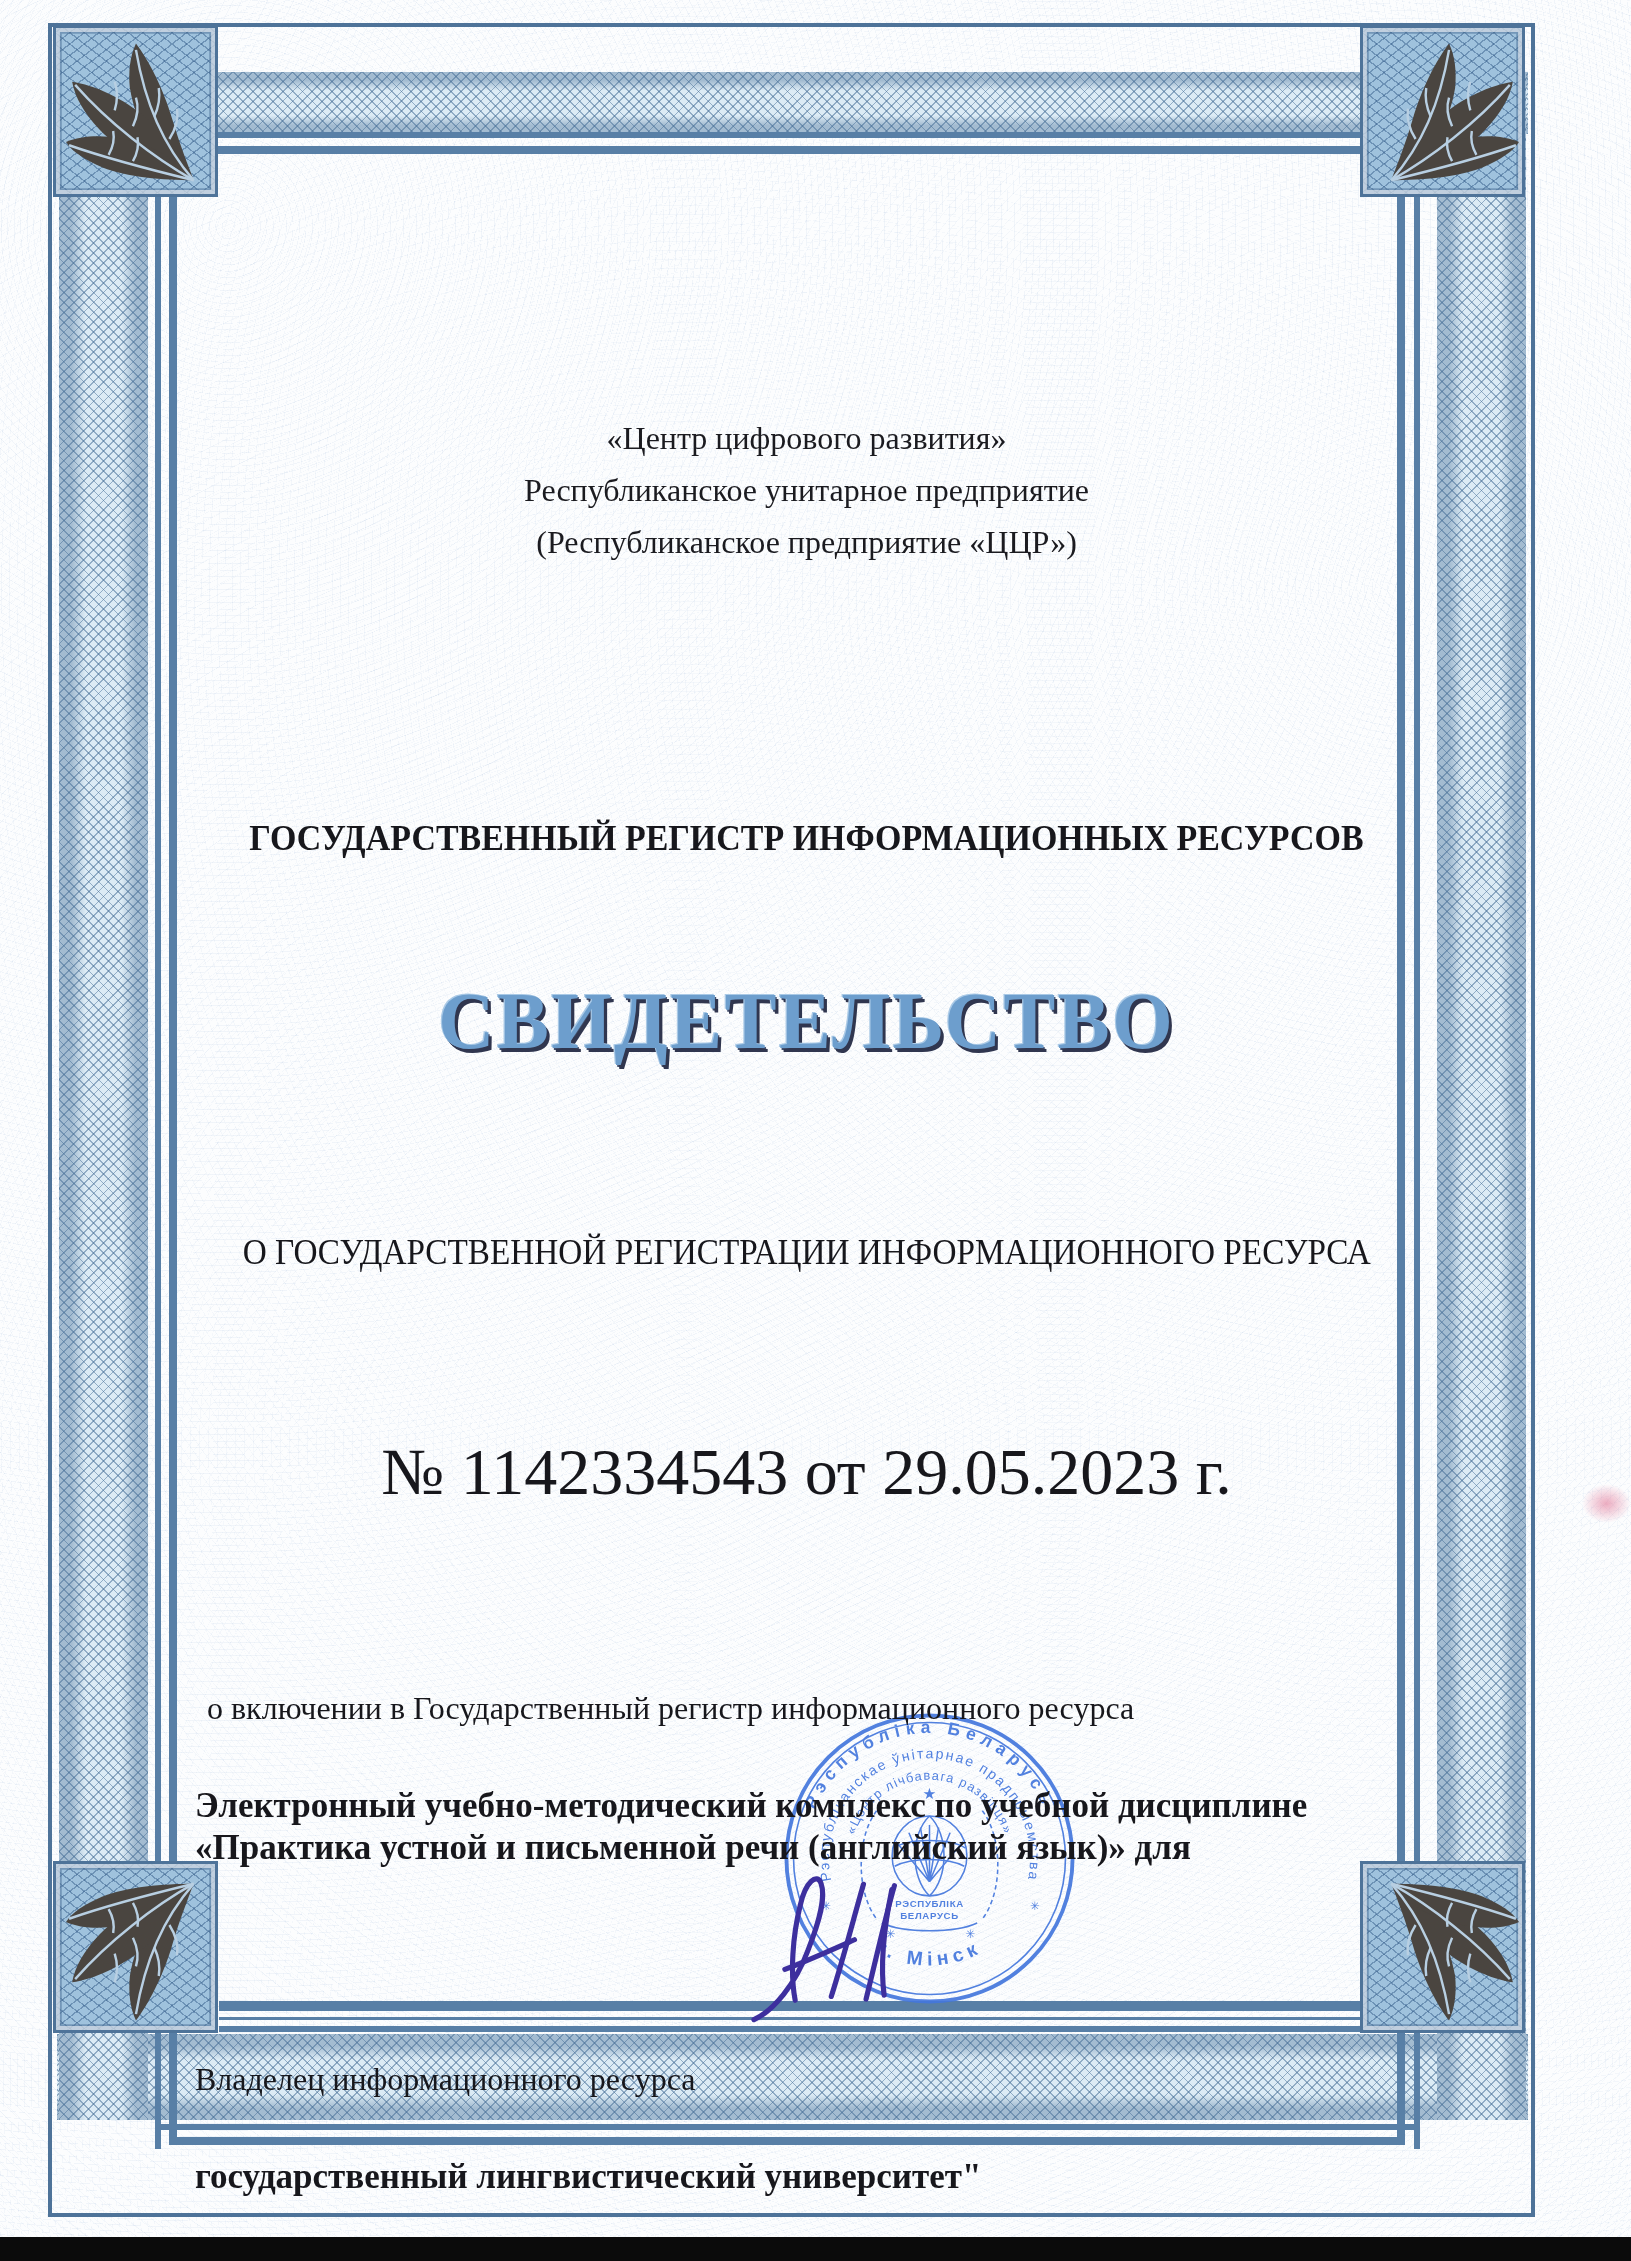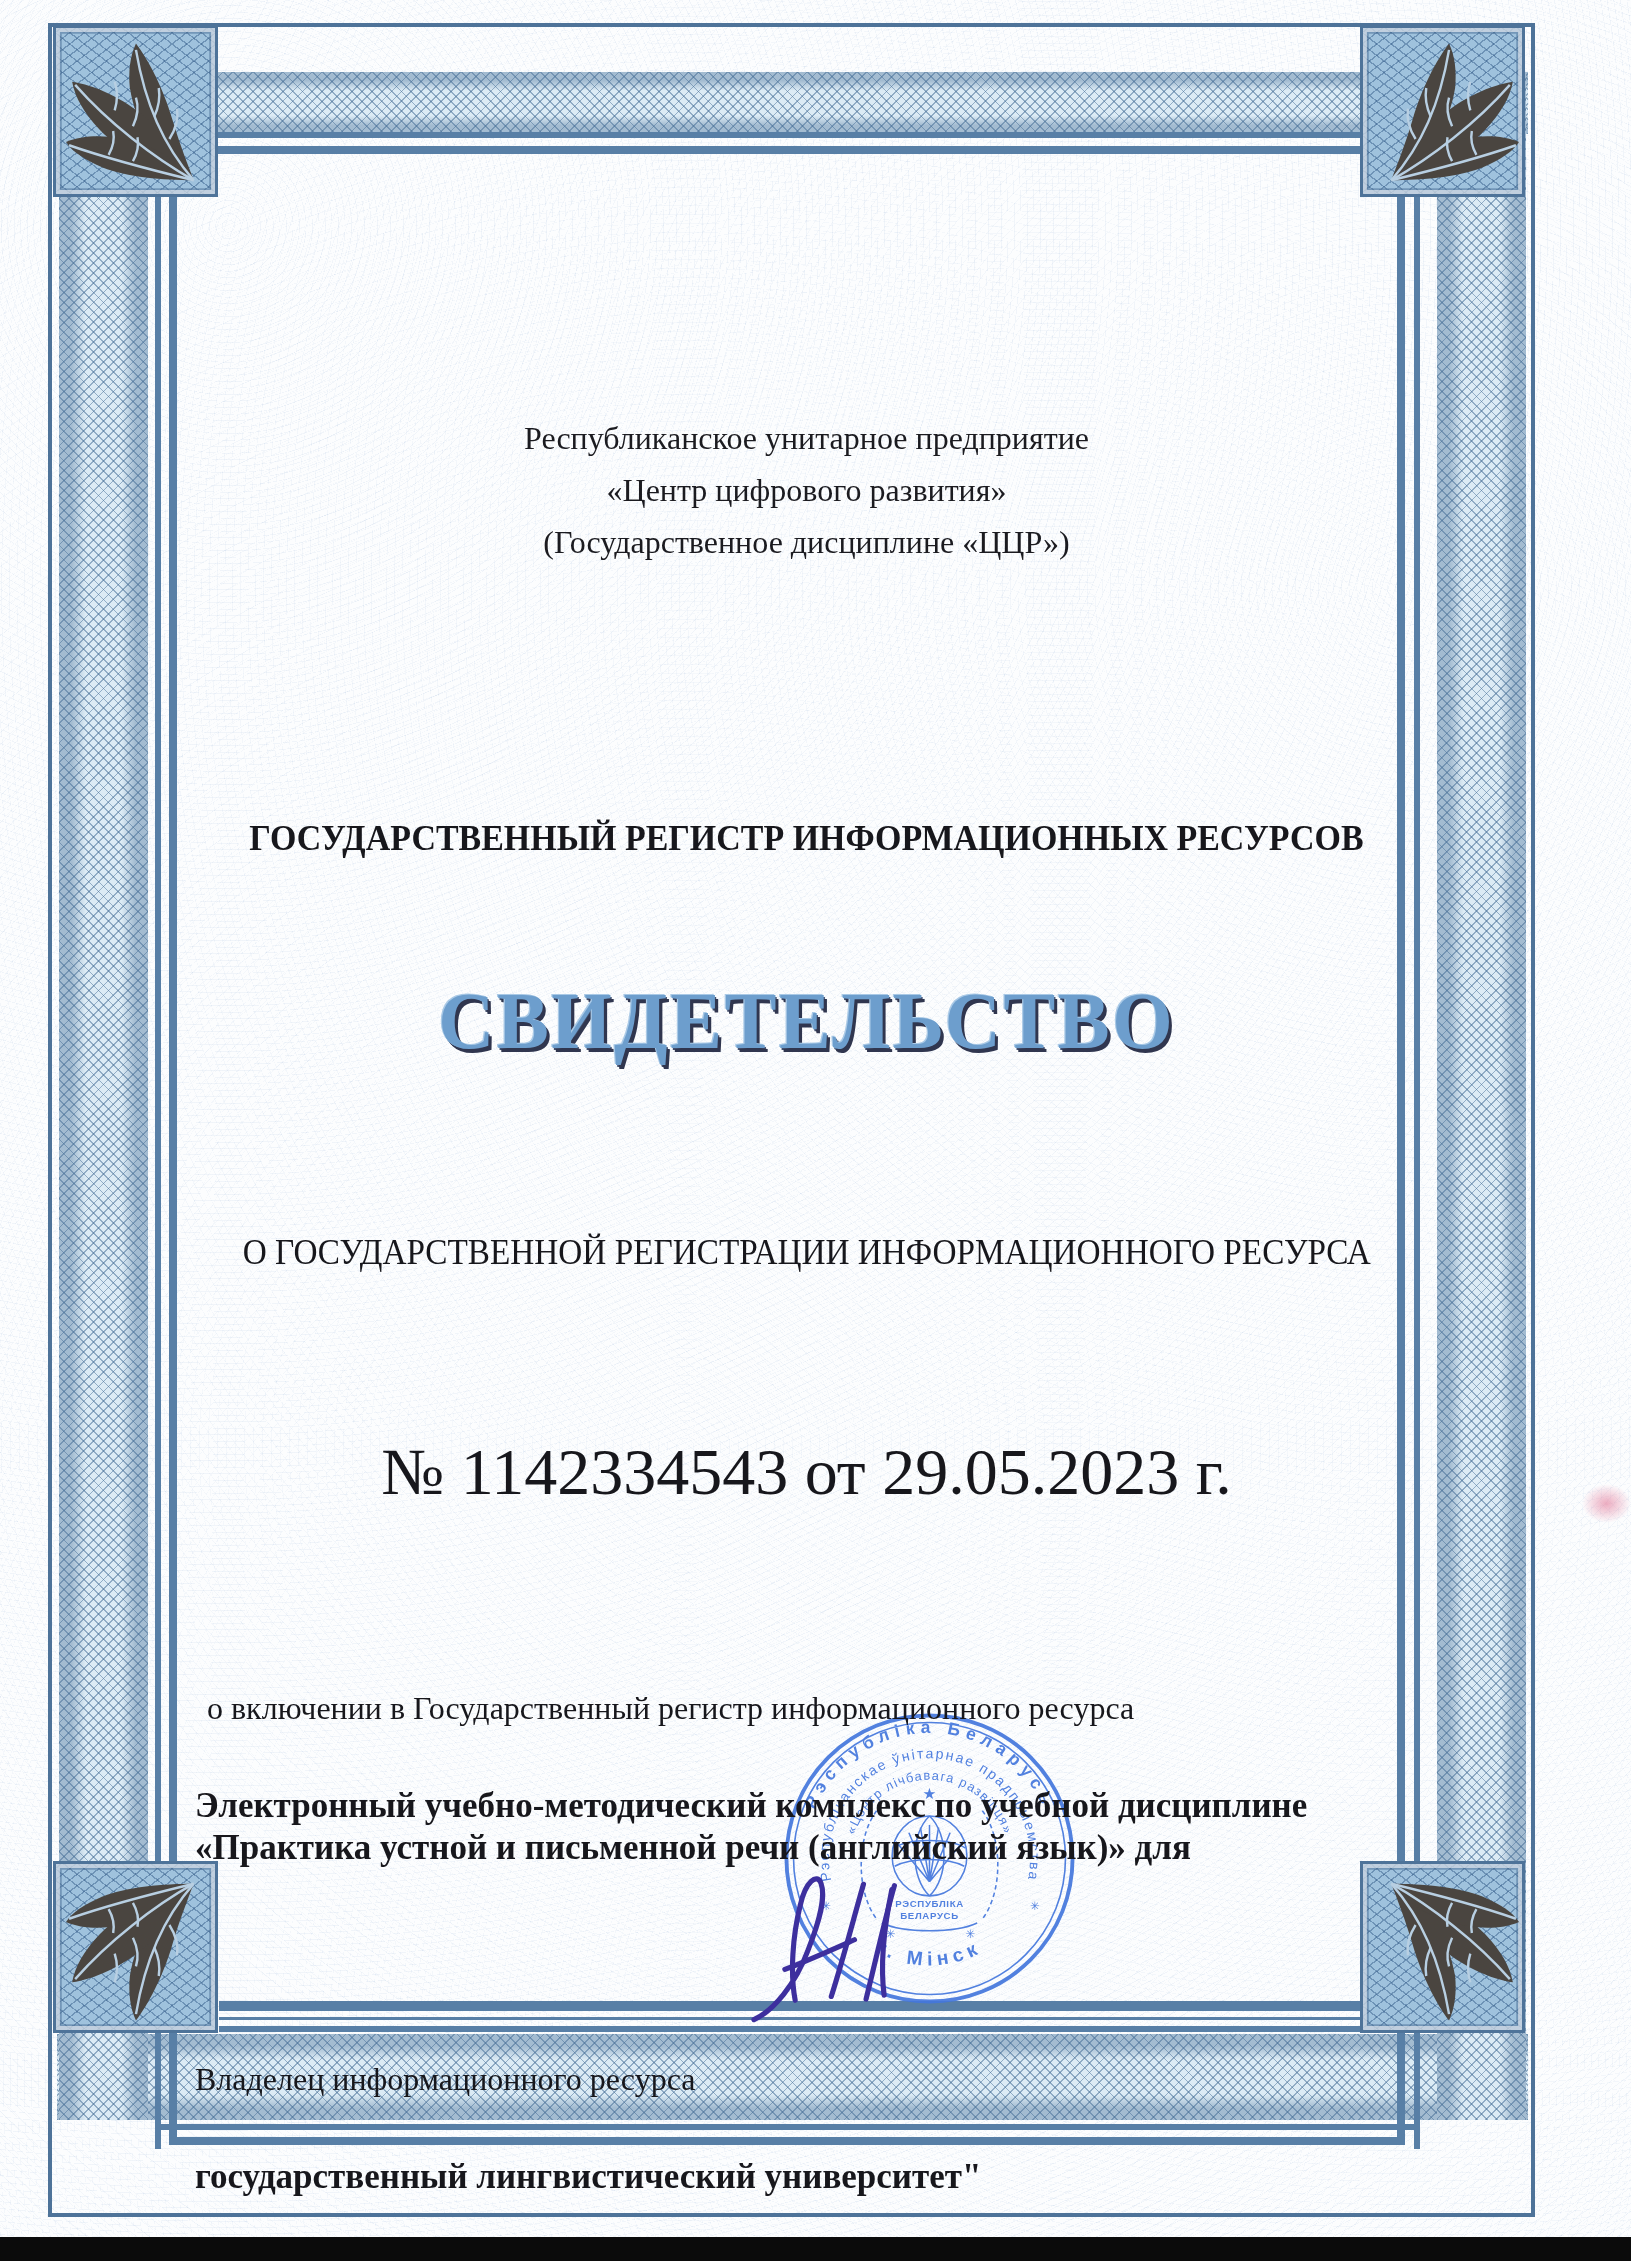--- a/index.html
+++ b/index.html
@@ -201,23 +201,23 @@
     <path d="M 48 330 C 78 316 112 276 132 222 C 150 176 160 140 152 118 C 146 102 128 116 120 152 C 108 200 104 258 112 300"></path>
     <path d="M 96 252 C 128 240 168 222 204 206"></path>
     <path d="M 168 294 C 186 238 204 168 218 120"></path>
     <path d="M 222 298 C 236 242 252 170 266 122"></path>
     <path d="M 262 128 C 250 186 244 246 250 292"></path>
   </g>
 </svg>
 
 
 <div class="centered issuer z3">
+  <div>«Центр цифрового развития»</div>
   <div>Республиканское унитарное предприятие</div>
-  <div>«Центр цифрового развития»</div>
-  <div>(Государственное дисциплине «ЦЦР»)</div>
+  <div>(Республиканское предприятие «ЦЦР»)</div>
 </div>
 
 <div class="centered registry z3"><span>ГОСУДАРСТВЕННЫЙ РЕГИСТР ИНФОРМАЦИОННЫХ РЕСУРСОВ</span></div>
 
 <div class="centered cert-title z3"><span>СВИДЕТЕЛЬСТВО</span></div>
 
 <div class="centered subtitle z3"><span>О ГОСУДАРСТВЕННОЙ РЕГИСТРАЦИИ ИНФОРМАЦИОННОГО РЕСУРСА</span></div>
 
 <div class="centered number z3">№ 1142334543 от 29.05.2023 г.</div>
 

